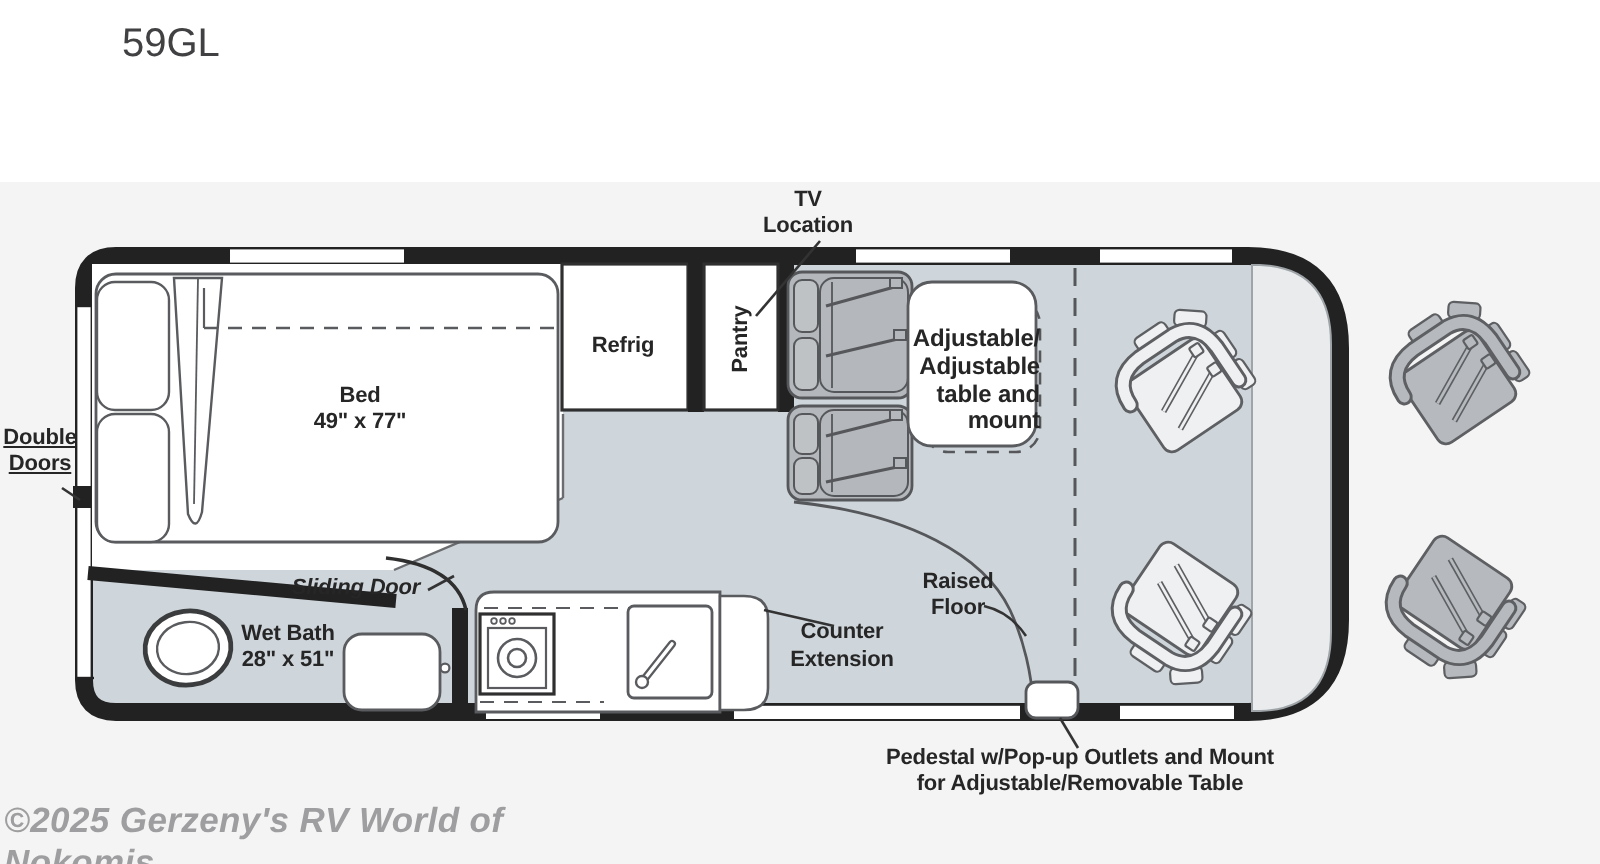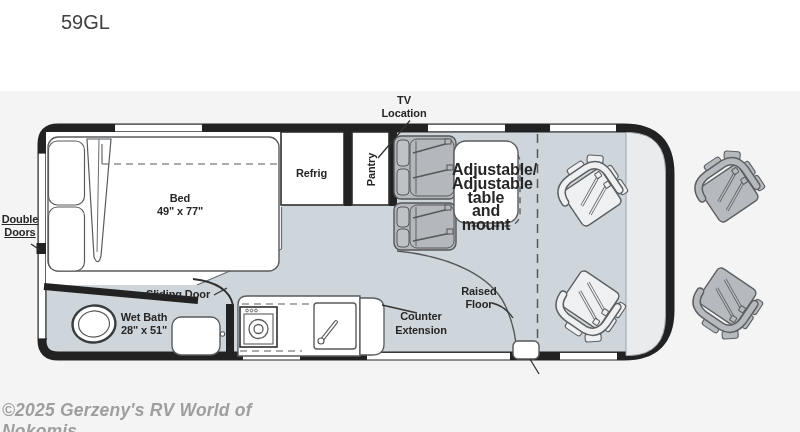--- a/index.html
+++ b/index.html
@@ -6,21 +6,21 @@
   .page{position:relative;width:800px;height:432px;background:#ffffff;overflow:hidden;
         font-family:"Liberation Sans",sans-serif;}
   .band{position:absolute;left:0;top:91px;width:800px;height:341px;background:#f4f4f4;z-index:0;}
   .plan-svg{position:absolute;left:0;top:0;z-index:1;}
   .title{position:absolute;left:33px;top:10px;font:400 20px/1.2 "Liberation Sans",sans-serif;
          color:#414042;z-index:3;margin-left:28px;}
   .lbl{position:absolute;z-index:3;font:700 11px/1.18 "Liberation Sans",sans-serif;
        color:#262626;text-align:center;letter-spacing:-0.1px;}
   .lbl .ln{display:block;}
   .rot{transform:rotate(-90deg);transform-origin:50% 50%;}
-  .small{font-size:16px;}
+  .small{font-size:12px;text-align:right;}
   .watermark{position:absolute;left:2px;top:400px;width:320px;z-index:3;
        font:700 17.5px/1.2 "Liberation Sans",sans-serif;font-style:italic;
        color:#9e9ea0;letter-spacing:0.2px;}
 </style>
 </head>
 <body>
 
 <div class="page">
   <div class="band"></div>
 
@@ -222,34 +222,38 @@
     <span class="ln">Adjustable</span>
     <span class="ln">table and</span>
     <span class="ln">mount</span>
   </div>
 
   <div class="lbl" style="left:0px;top:213px;width:40px;text-decoration:underline;">
     <span class="ln">Double</span>
     <span class="ln">Doors</span>
   </div>
 
-  <div class="lbl" style="left:130px;top:288px;width:96px;">
+  <div class="lbl" style="left:130px;top:288px;width:96px;font-style:italic;">
     <span class="ln">Sliding Door</span>
   </div>
 
   <div class="lbl" style="left:100px;top:311px;width:88px;">
     <span class="ln">Wet Bath</span>
     <span class="ln">28" x 51"</span>
   </div>
 
   <div class="lbl" style="left:442px;top:285px;width:74px;">
     <span class="ln">Raised</span>
     <span class="ln">Floor</span>
   </div>
 
   <div class="lbl" style="left:382px;top:309px;width:78px;line-height:14px;">
     <span class="ln">Counter</span>
     <span class="ln">Extension</span>
   </div>
 
+  <div class="lbl" style="left:392px;top:373px;width:296px;line-height:12.5px;">
+    <span class="ln">Pedestal w/Pop-up Outlets and Mount</span>
+    <span class="ln">for Adjustable/Removable Table</span>
+  </div>
 
   <div class="watermark">©2025 Gerzeny's RV World of Nokomis</div>
 </div>
 
 </body></html>

